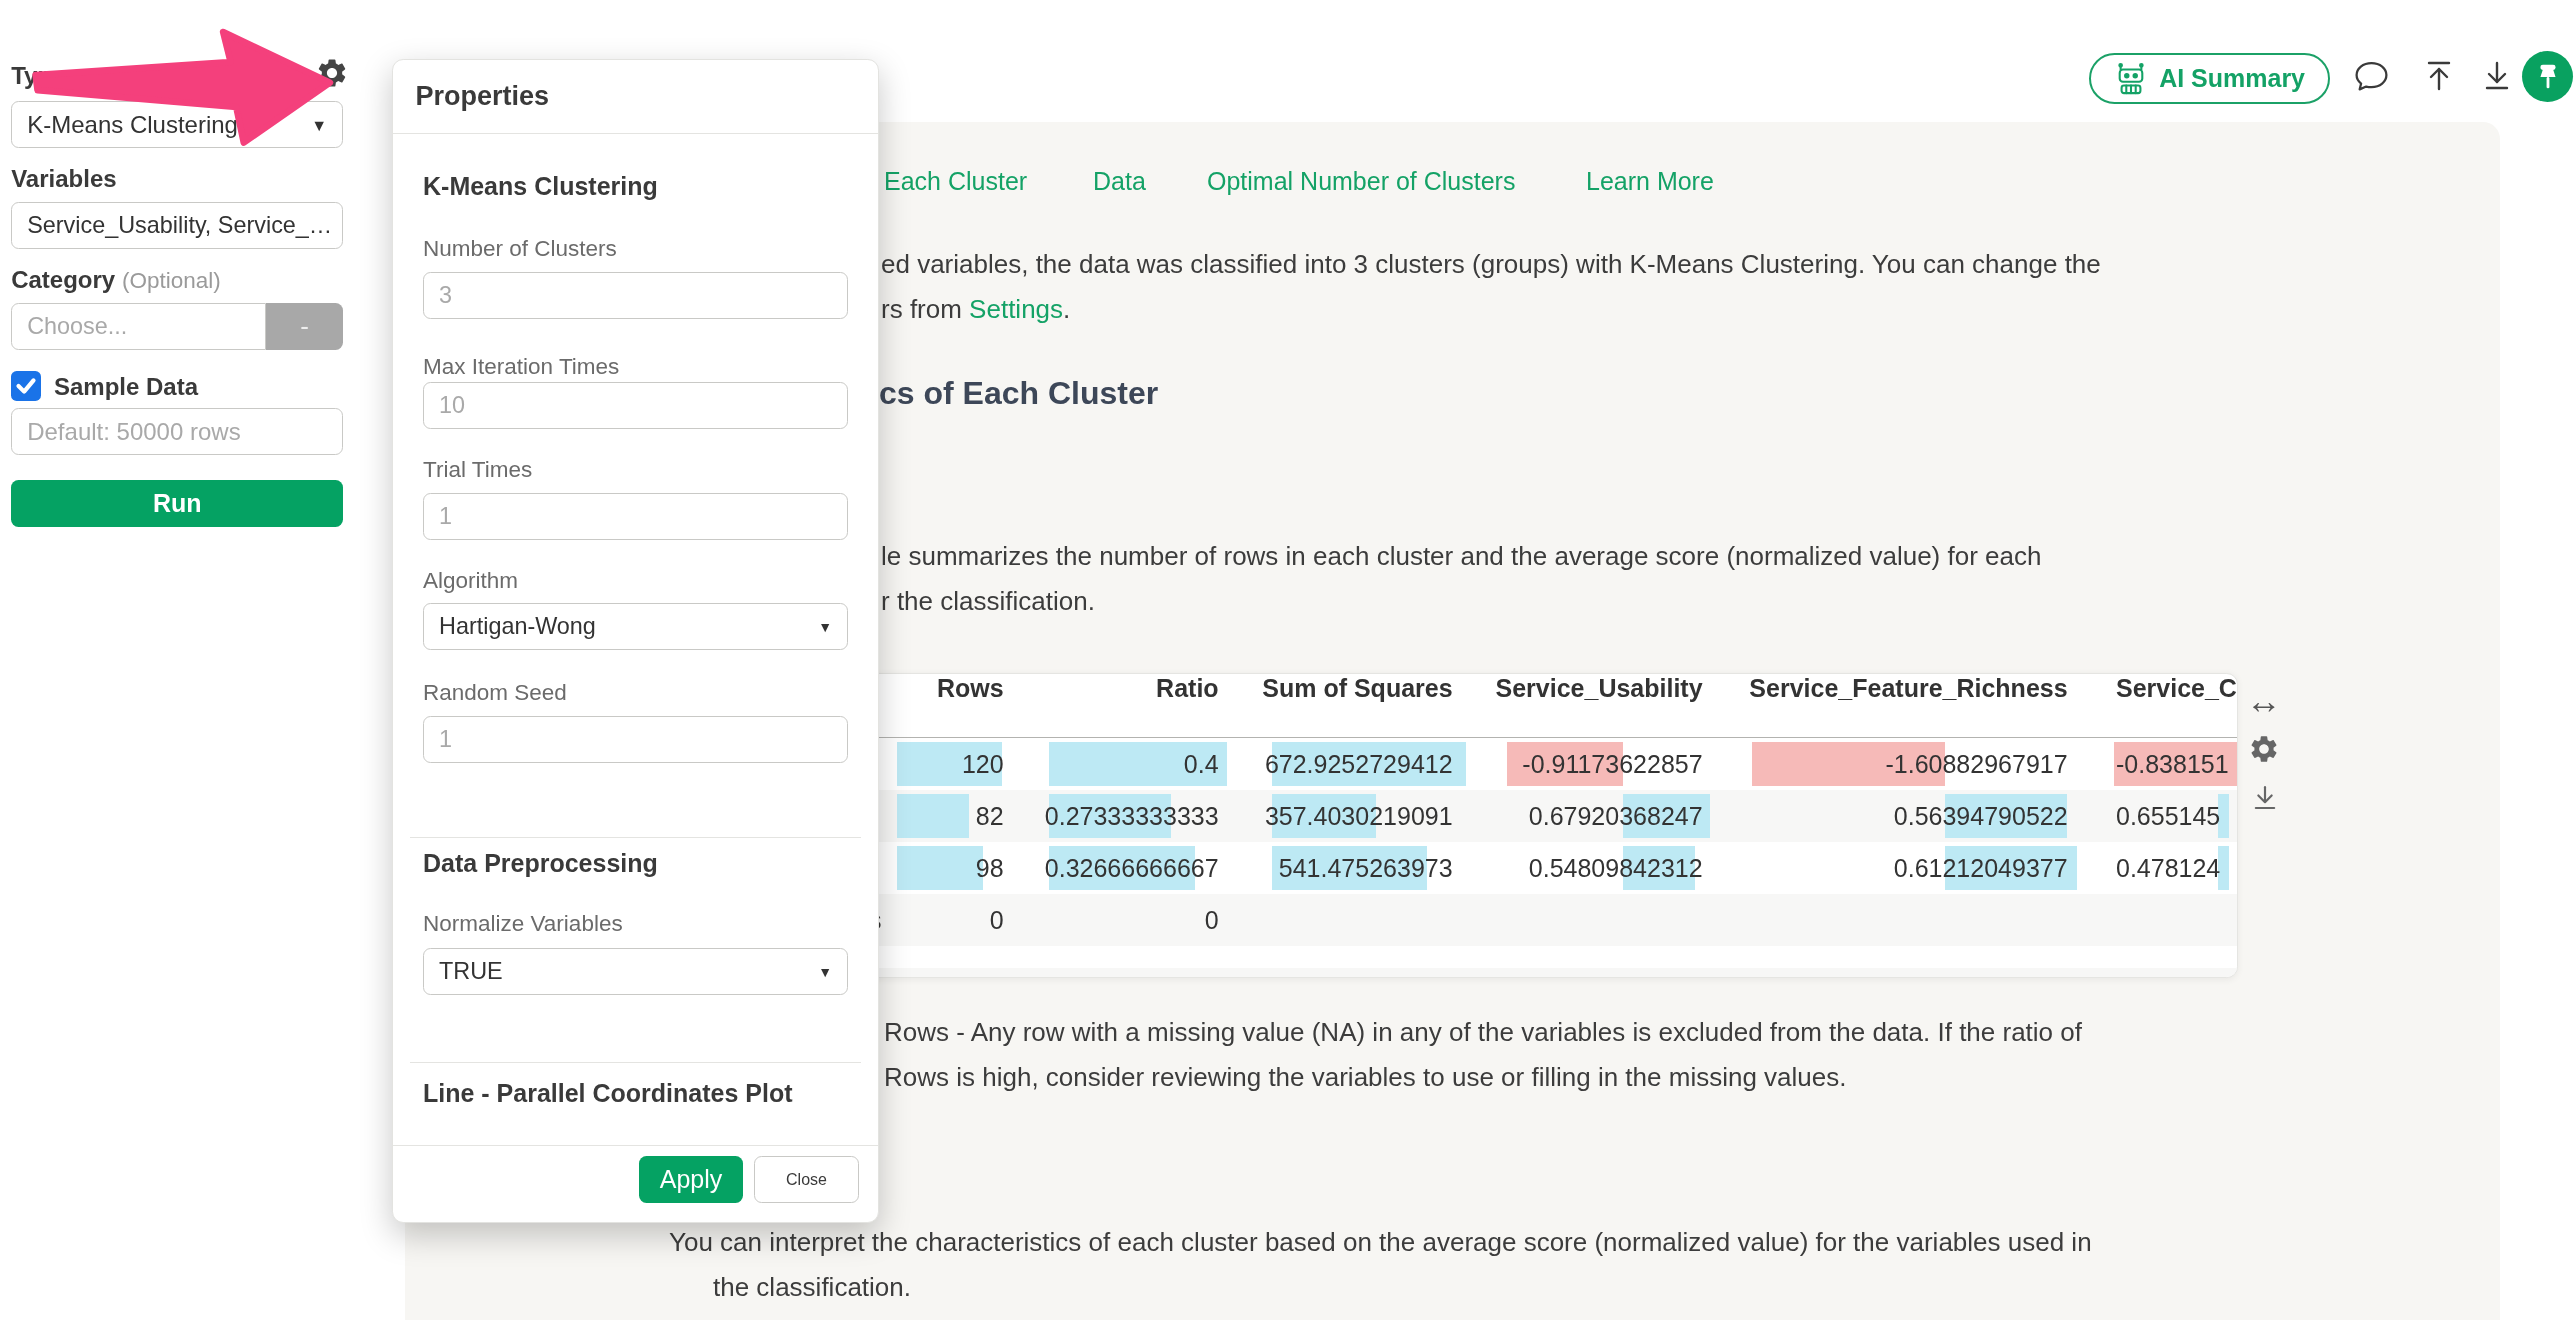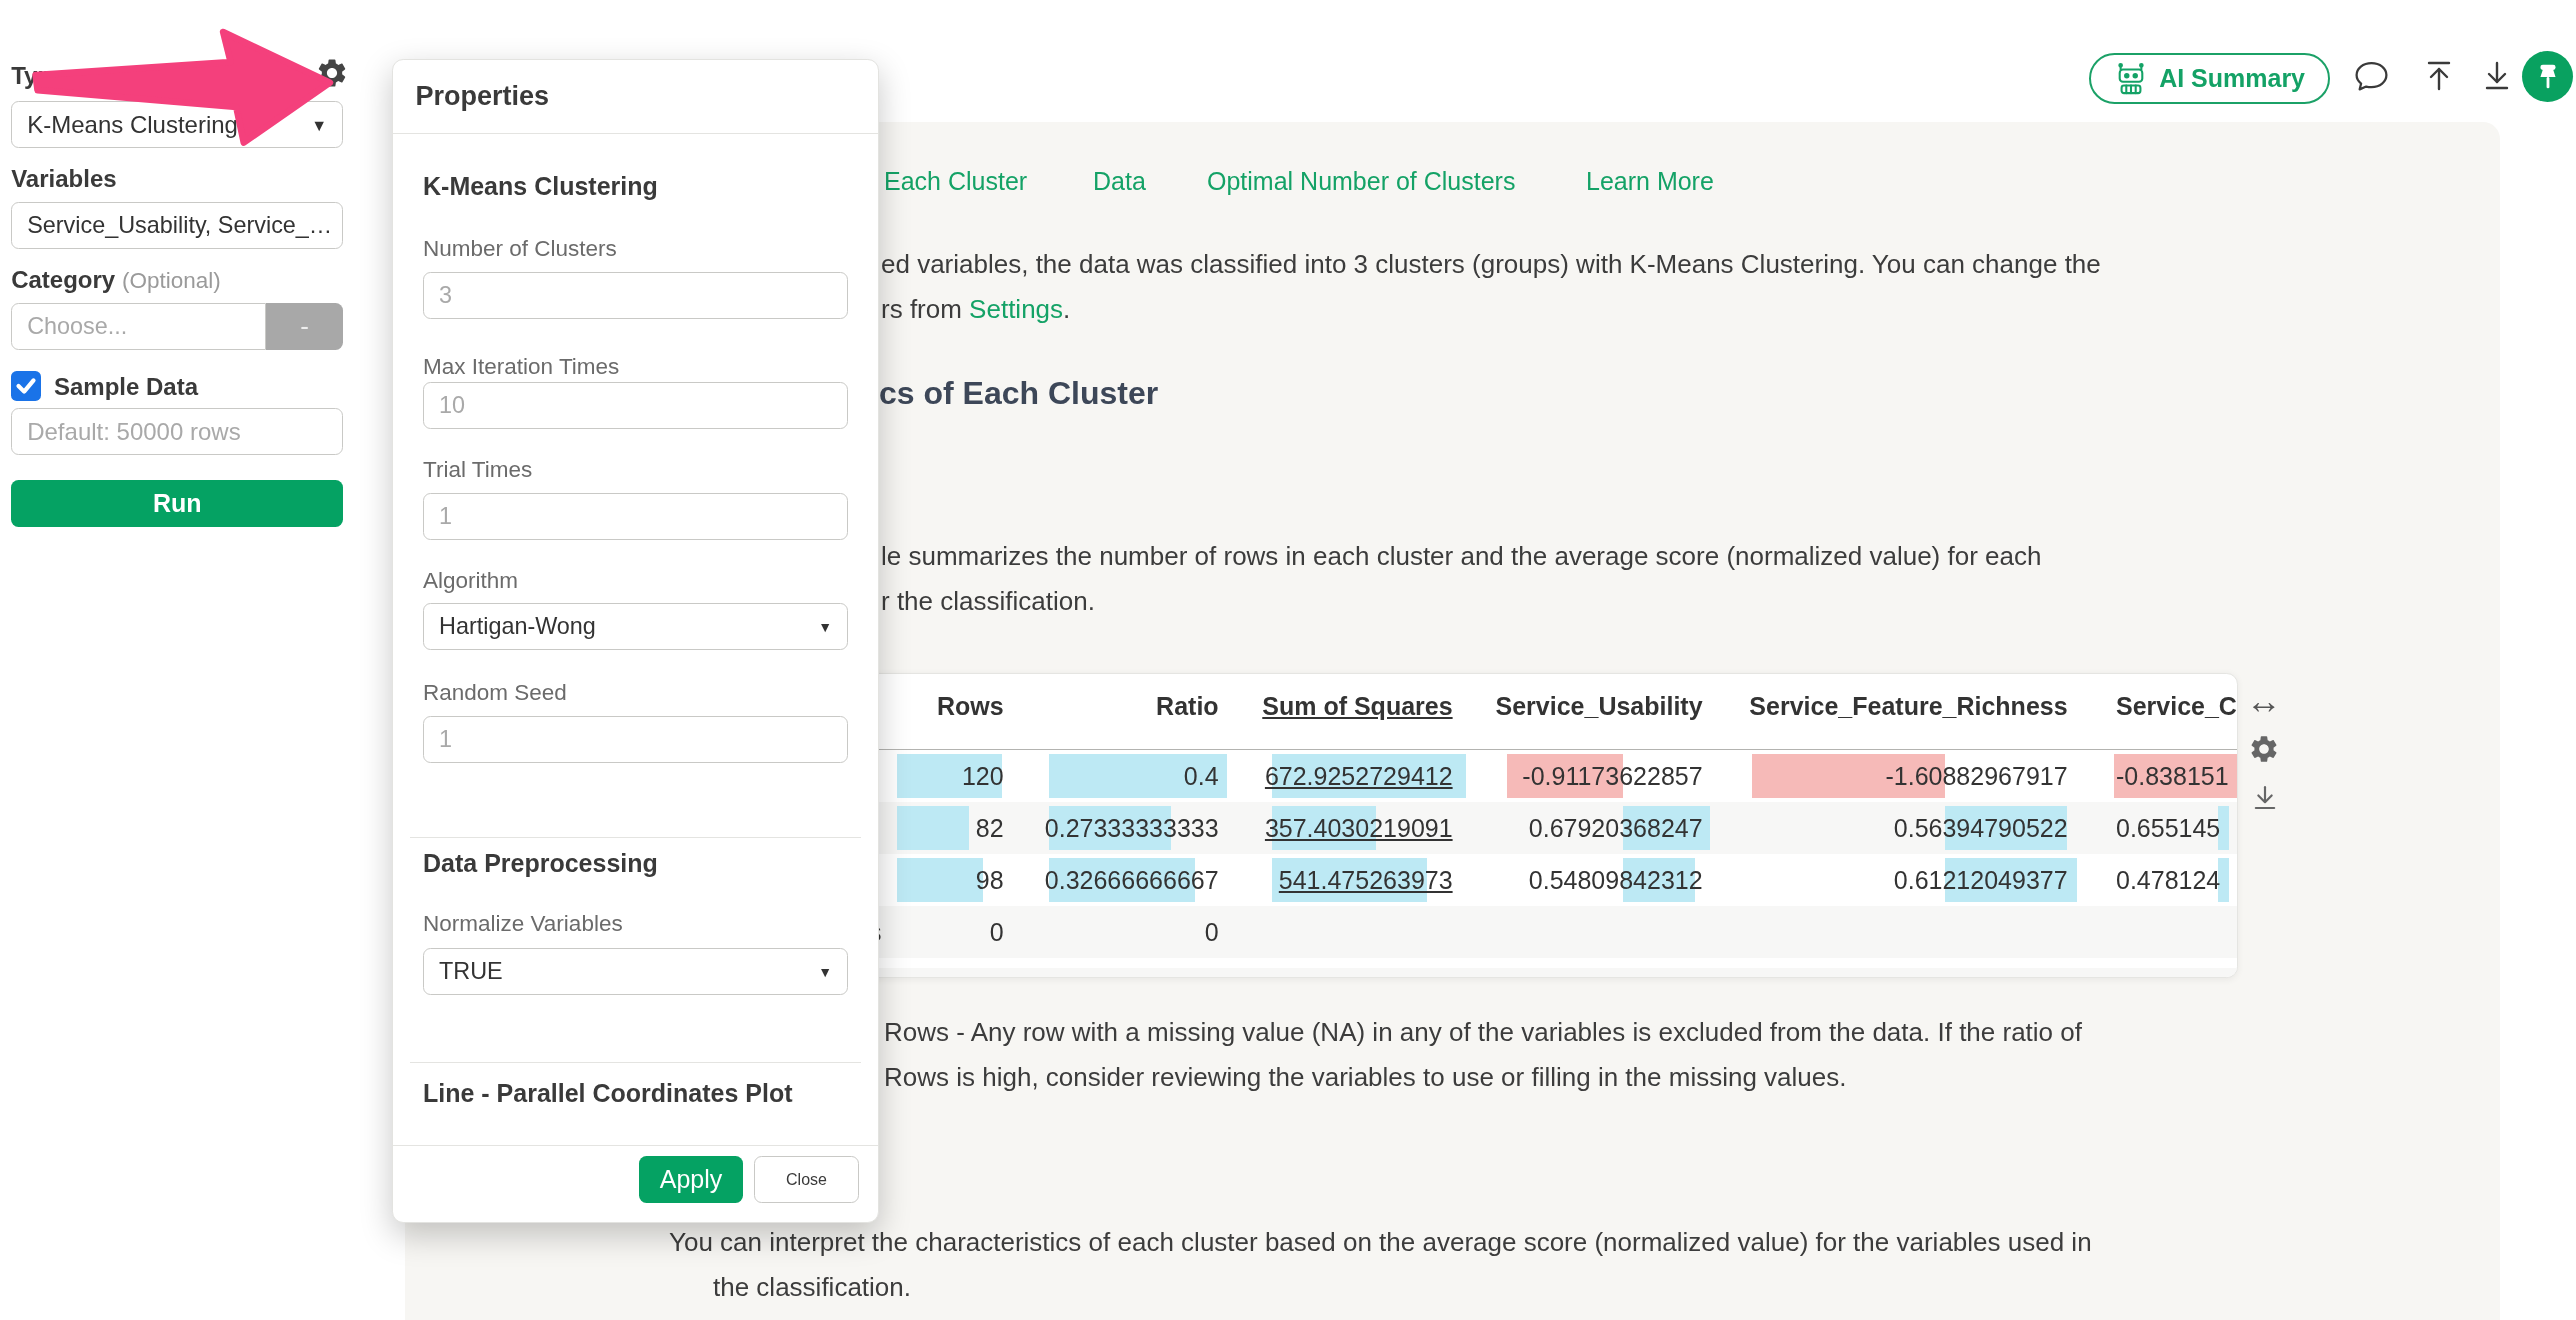--- a/index.html
+++ b/index.html
@@ -24,28 +24,28 @@
   
   #main-panel{left:405px;top:122px;width:2095px;height:1218px;background:#f7f6f3;border-radius:17px;}
   .tab{font-size:25px;color:#14a266;white-space:nowrap;}
   .body-text{font-size:26px;color:#3c3c3c;white-space:nowrap;}
   .green-link{color:#14a266;}
   .h2{font-size:32px;font-weight:bold;color:#3d4758;white-space:nowrap;}
 
   
   #table-card{left:646px;top:673px;width:1592px;height:305px;background:#fff;border:0.9px solid #e5e5e2;
               border-radius:11.2px;box-shadow:0 1.9px 7.5px rgba(0,0,0,0.06);overflow:hidden;box-sizing:border-box;}
-  .thead{display:flex;height:76px;align-items:center;border-bottom:1.9px solid #b3b3b0;box-sizing:border-box;
+  .thead{display:flex;height:64px;align-items:flex-start;border-bottom:1.9px solid #b3b3b0;box-sizing:border-box;
          font-weight:bold;font-size:25px;}
   .trow{display:flex;height:52px;font-size:25px;}
   .stripe{background:#f7f7f6;}
   .tc{flex:none;position:relative;box-sizing:border-box;text-align:right;padding-right:9.4px;line-height:52px;
       white-space:nowrap;}
   .thead .tc{line-height:28px;padding-bottom:11.2px;}
-  .c-label{width:244px;} .c-rows{width:122px;} .c-ratio{width:215px;} .c-ss{width:234px;text-decoration:underline;}
+  .c-label{width:244px;} .c-rows{width:122px;} .c-ratio{width:215px;} .c-ss{width:234px;}
   .c-u{width:250px;} .c-f{width:365px;} .c-x{width:162px;text-align:left;padding-left:39px;overflow:hidden;}
   .relz{position:relative;z-index:2;}
   .bar{position:absolute;top:3.7px;height:44px;z-index:1;}
   .bb{background:#bde9f4;} .br{background:#f6bab8;}
   .b-r1-rows{left:5.6px;width:105px;} .b-r2-rows{left:5.6px;width:72px;} .b-r3-rows{left:5.6px;width:86px;}
   .b-r1-ratio{left:36px;width:178px;} .b-r2-ratio{left:36px;width:122px;} .b-r3-ratio{left:36px;width:146px;}
   .b-r1-ss{left:44px;width:194px;} .b-r2-ss{left:44px;width:104px;} .b-r3-ss{left:44px;width:155px;}
   .b-r1-u{left:45px;width:116px;} .b-r2-u{left:161px;width:87px;} .b-r3-u{left:161px;width:72px;}
   .b-r1-f{left:40px;width:193px;} .b-r2-f{left:233px;width:122px;} .b-r3-f{left:233px;width:132px;}
   .b-r1-x{left:37px;width:125px;} .b-r2-x{left:141px;width:11.2px;} .b-r3-x{left:141px;width:11.2px;}

